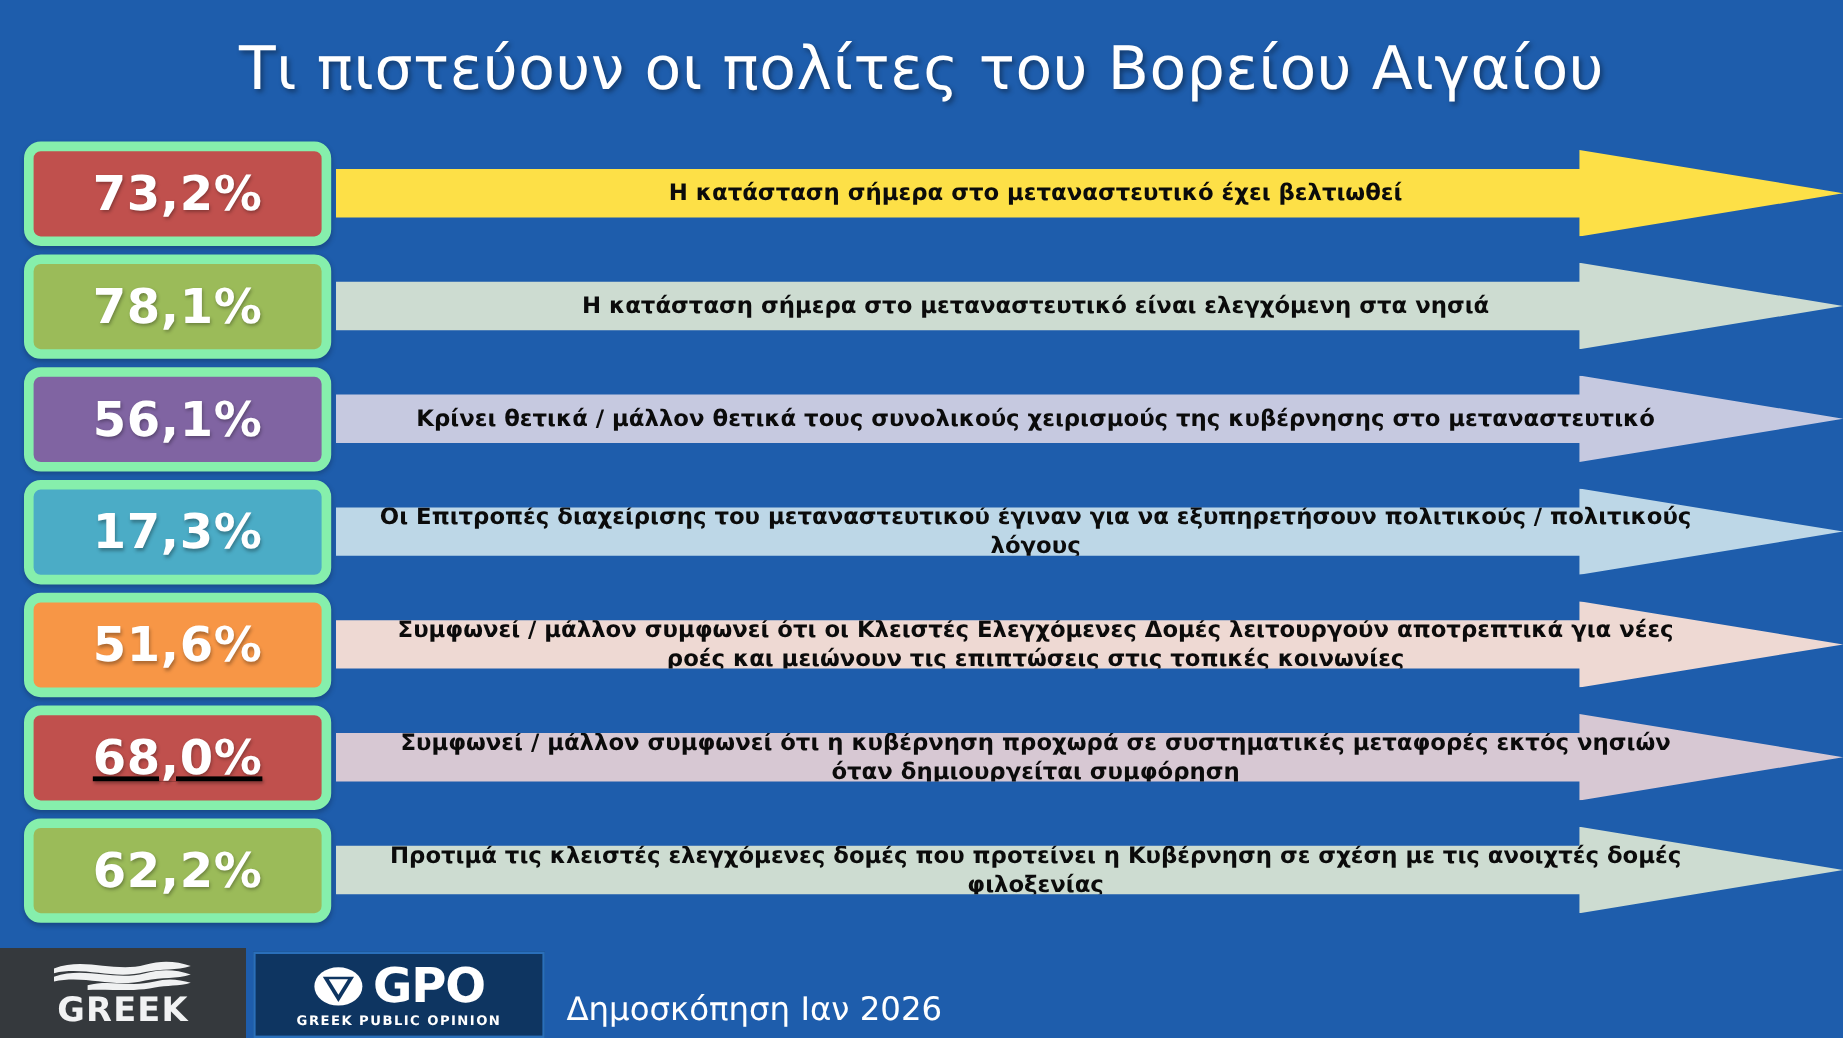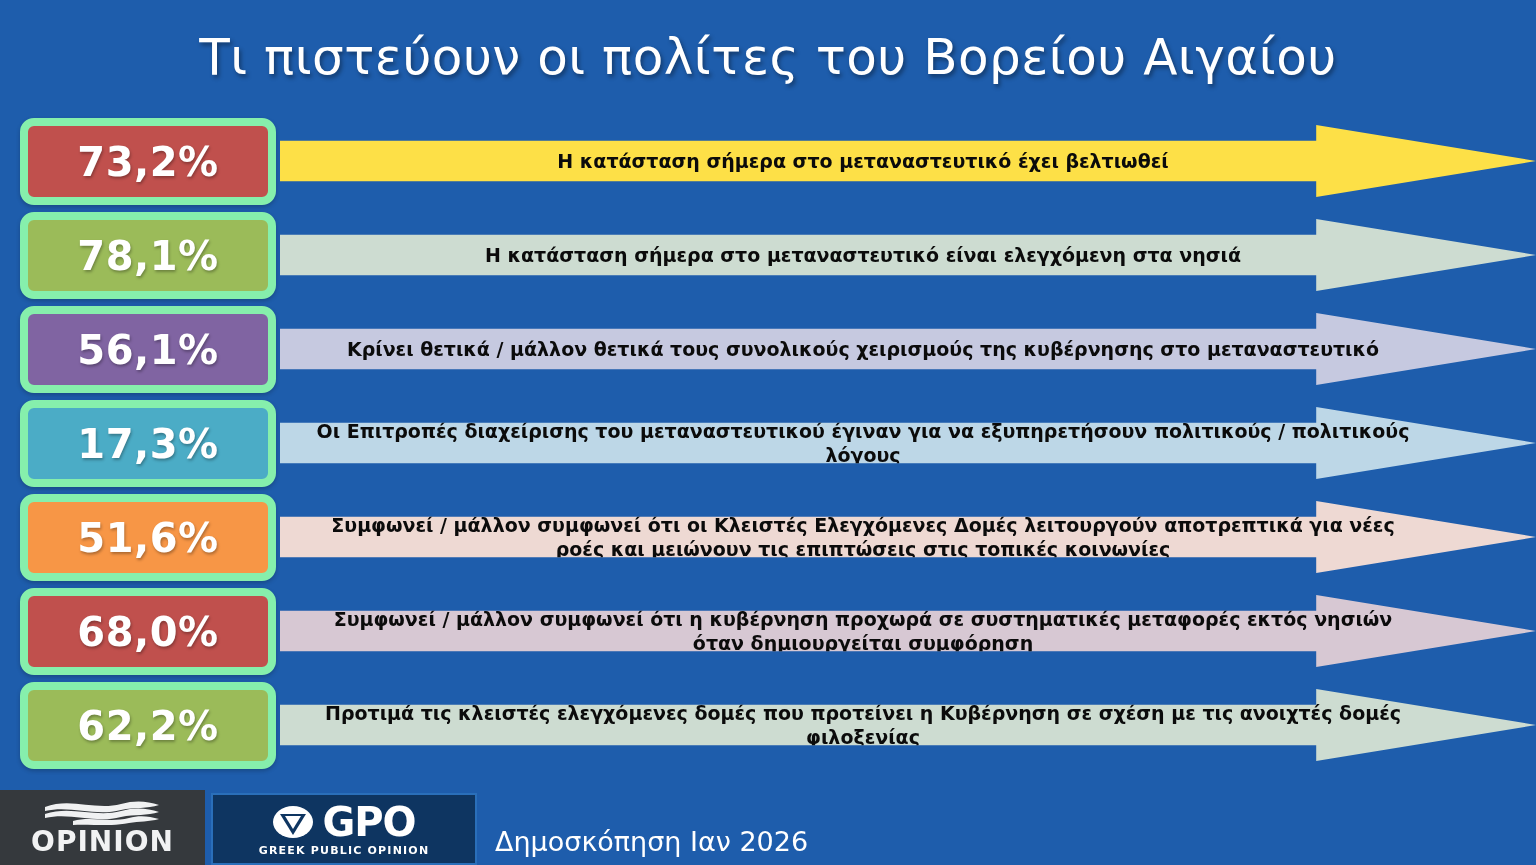--- a/index.html
+++ b/index.html
@@ -116,21 +116,21 @@
     color: #f1f2f3;
     font-size: 28px;
     font-weight: bold;
     letter-spacing: 1px;
     font-family: "DejaVu Sans", "Liberation Sans", sans-serif;
     line-height: 1;
     margin-top: 3px;
   }
 
   .logo-gpo {
-    width: 266px;
+    width: 243px;
     height: 72px;
     background: #0e3561;
     border: 2px solid #2a6fba;
     box-sizing: border-box;
     display: flex;
     flex-direction: column;
     align-items: center;
     justify-content: center;
     flex: none;
     margin-left: 6px;
@@ -203,21 +203,21 @@
         <div class="arrow-label">Συμφωνεί / μάλλον συμφωνεί ότι οι Κλειστές Ελεγχόμενες Δομές λειτουργούν αποτρεπτικά για νέες ροές και μειώνουν τις επιπτώσεις στις τοπικές κοινωνίες</div>
       </div>
       <div class="badge" style="background: rgb(247, 150, 70);">
         <div class="badge-value">51,6%</div>
       </div>
     </div>
     <div class="row">
       <div class="arrow" style="background: rgb(215, 200, 211);">
         <div class="arrow-label">Συμφωνεί / μάλλον συμφωνεί ότι η κυβέρνηση προχωρά σε συστηματικές μεταφορές εκτός νησιών όταν δημιουργείται συμφόρηση</div>
       </div>
-      <div class="badge" style="background: rgb(192, 80, 77);">
+      <div class="badge" style="background: rgb(192, 80, 77); text-decoration: underline;">
         <div class="badge-value">68,0%</div>
       </div>
     </div>
     <div class="row">
       <div class="arrow" style="background: rgb(205, 220, 209);">
         <div class="arrow-label">Προτιμά τις κλειστές ελεγχόμενες δομές που προτείνει η Κυβέρνηση σε σχέση με τις ανοιχτές δομές φιλοξενίας</div>
       </div>
       <div class="badge" style="background: rgb(155, 187, 89);">
         <div class="badge-value">62,2%</div>
       </div>
@@ -225,21 +225,21 @@
   </div>
 
 <div class="footer">
 
   <div class="logo-aeolos">
     <svg class="aeolos-waves" viewBox="0 0 120 26">
       <path d="M2 8 C 28 -2, 52 12, 78 5 C 92 1, 104 2, 116 6 C 104 10, 92 8, 78 11 C 52 18, 28 6, 2 12 Z" fill="#f0f1f2"></path>
       <path d="M2 15 C 28 6, 52 19, 78 12 C 92 8, 104 9, 116 13 C 104 17, 92 15, 78 18 C 52 25, 28 13, 2 19 Z" fill="#f0f1f2"></path>
       <path d="M30 22 C 48 17, 66 24, 86 19 C 96 16, 106 17, 116 20 C 106 23, 96 22, 86 24 C 66 28, 48 25, 30 26 Z" fill="#f0f1f2"></path>
     </svg>
-    <div class="aeolos-word">OPINION</div>
+    <div class="aeolos-word">GREEK</div>
   </div>
 
   <div class="logo-gpo">
     <div class="gpo-top">
       <svg class="gpo-mark" viewBox="0 0 42 34">
         <ellipse cx="21" cy="17" rx="20" ry="16" fill="#ffffff"></ellipse>
         <path d="M8 9 L34 9 L21 30 Z" fill="#0e3561"></path>
         <path d="M13 11 L29 11 L21 24 Z" fill="#ffffff"></path>
       </svg>
       <div class="gpo-word">GPO</div>

